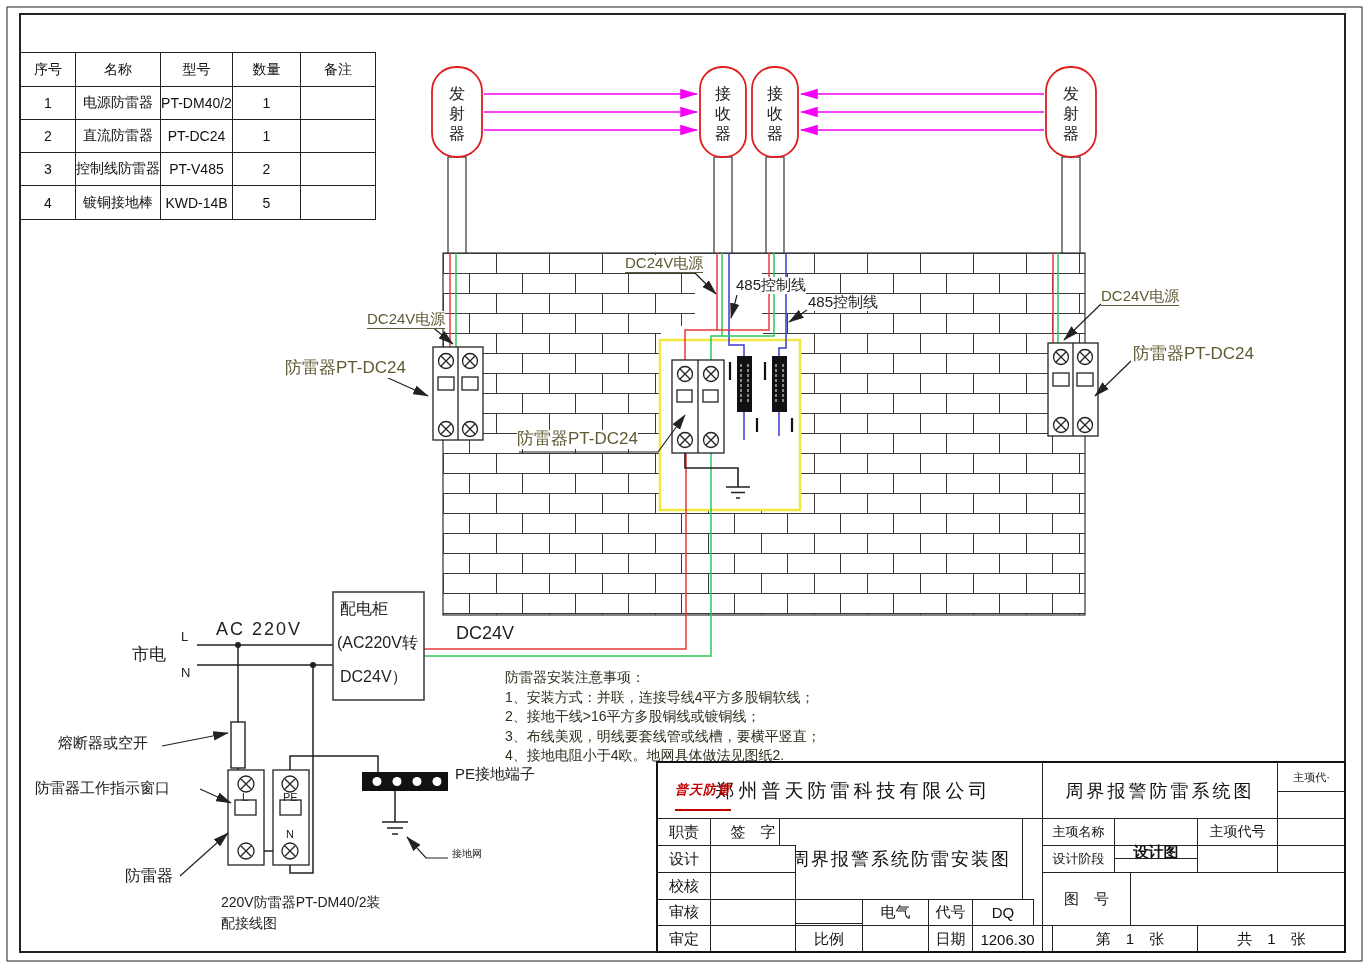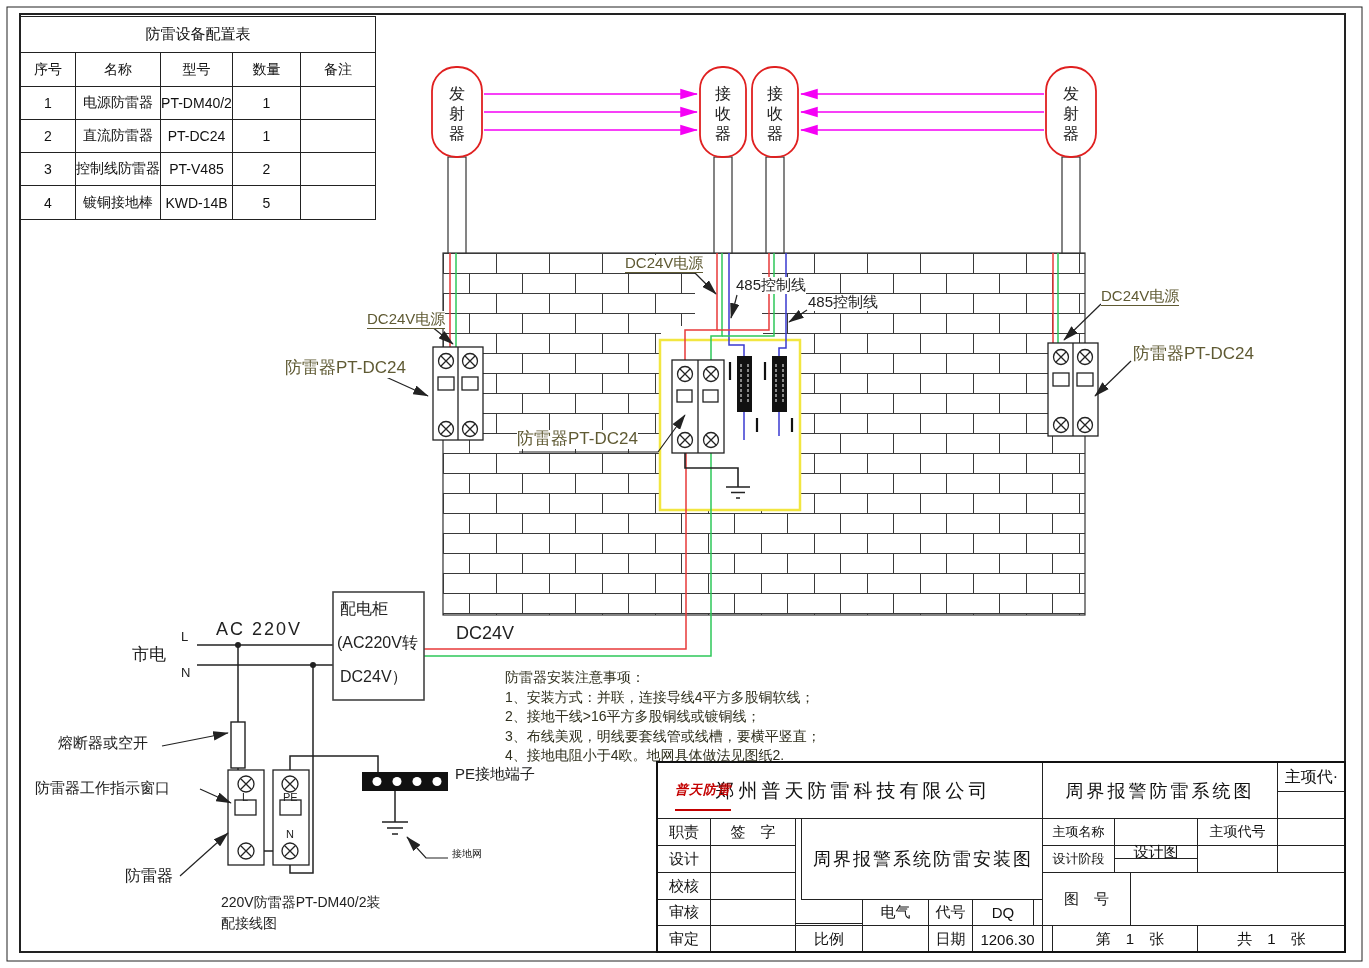--- a/index.html
+++ b/index.html
@@ -212,21 +212,20 @@
     <path d="M1101,304 L1064,340" marker-end="url(#ab)"></path>
     <path d="M1131,361 L1095,396" marker-end="url(#ab)"></path>
     <path d="M162,746 L228,733" marker-end="url(#ab)"></path>
     <path d="M200,789 L231,803" marker-end="url(#ab)"></path>
     <path d="M180,876 L228,833" marker-end="url(#ab)"></path>
     <path d="M448,858 H426 L407,837" marker-end="url(#ab)"></path>
   </g>
 </svg>
 
 <div id="eqtable">
-  <div class="tcell" style="left:0;top:0;width:356px;height:37px;font-size:15px;">防雷设备配置表</div>
   <div class="tcell" style="left:0;top:36px;width:56px;height:35px;">序号</div>
   <div class="tcell" style="left:55px;top:36px;width:86px;height:35px;">名称</div>
   <div class="tcell" style="left:140px;top:36px;width:73px;height:35px;">型号</div>
   <div class="tcell" style="left:212px;top:36px;width:69px;height:35px;">数量</div>
   <div class="tcell" style="left:280px;top:36px;width:76px;height:35px;">备注</div>
 
   <div class="tcell" style="left:0;top:70px;width:56px;height:34px;">1</div>
   <div class="tcell" style="left:55px;top:70px;width:86px;height:34px;">电源防雷器</div>
   <div class="tcell" style="left:140px;top:70px;width:73px;height:34px;">PT-DM40/2</div>
   <div class="tcell" style="left:212px;top:70px;width:69px;height:34px;">1</div>
@@ -290,35 +289,35 @@
 <div class="lbl blk" style="left:221px;top:895px;font-size:14px;background:transparent;">220V防雷器PT-DM40/2装</div>
 <div class="lbl blk" style="left:221px;top:916px;font-size:14px;background:transparent;">配接线图</div>
 <div class="lbl blk" style="left:242px;top:791px;font-size:11px;background:transparent;">L</div>
 <div class="lbl blk" style="left:283px;top:791px;font-size:11px;background:transparent;">PE</div>
 <div class="lbl blk" style="left:286px;top:828px;font-size:11px;background:transparent;">N</div>
 
 <div id="tblock">
   <div class="bcell" style="left:0;top:0;width:386px;height:57px;font-size:19px;letter-spacing:4px;padding-left:7px;">郑州普天防雷科技有限公司</div>
   <div class="logo">普天防雷</div>
   <div class="bcell" style="left:385px;top:0;width:236px;height:57px;font-size:18px;letter-spacing:3px;">周界报警防雷系统图</div>
-  <div class="bcell" style="left:620px;top:0;width:69px;height:30px;font-size:16px;">主项代·</div>
+  <div class="bcell" style="left:620px;top:0;width:69px;height:30px;font-size:11px;">主项代·</div>
   <div class="bcell" style="left:620px;top:29px;width:69px;height:28px;"></div>
 
   <div class="bcell" style="left:0;top:56px;width:54px;height:28px;">职责</div>
   <div class="bcell" style="left:53px;top:56px;width:86px;height:28px;">签　字</div>
-  <div class="bcell" style="left:144px;top:56px;width:244px;height:82px;font-size:18px;letter-spacing:2px;text-align:center;">周界报警系统防雷安装图</div>
+  <div class="bcell" style="left:122px;top:56px;width:244px;height:82px;font-size:18px;letter-spacing:2px;text-align:center;">周界报警系统防雷安装图</div>
   <div class="bcell" style="left:385px;top:56px;width:73px;height:28px;font-size:13px;">主项名称</div>
   <div class="bcell" style="left:457px;top:56px;width:84px;height:28px;"></div>
   <div class="bcell" style="left:540px;top:56px;width:81px;height:28px;font-size:14px;">主项代号</div>
   <div class="bcell" style="left:620px;top:56px;width:69px;height:28px;"></div>
 
   <div class="bcell" style="left:0;top:83px;width:54px;height:28px;">设计</div>
   <div class="bcell" style="left:53px;top:83px;width:86px;height:28px;"></div>
   <div class="bcell" style="left:385px;top:83px;width:73px;height:28px;font-size:13px;">设计阶段</div>
-  <div class="bcell" style="left:457px;top:83px;width:84px;height:14px;">设计图</div>
+  <div class="bcell" style="left:457px;top:83px;width:84px;height:14px;font-weight:bold;">设计图</div>
   <div class="bcell" style="left:540px;top:83px;width:81px;height:28px;"></div>
   <div class="bcell" style="left:620px;top:83px;width:69px;height:28px;"></div>
 
   <div class="bcell" style="left:0;top:110px;width:54px;height:28px;">校核</div>
   <div class="bcell" style="left:53px;top:110px;width:86px;height:28px;"></div>
   <div class="bcell" style="left:385px;top:110px;width:89px;height:54px;">图　号</div>
   <div class="bcell" style="left:473px;top:110px;width:216px;height:54px;"></div>
 
   <div class="bcell" style="left:0;top:137px;width:54px;height:27px;">审核</div>
   <div class="bcell" style="left:53px;top:137px;width:86px;height:27px;"></div>

